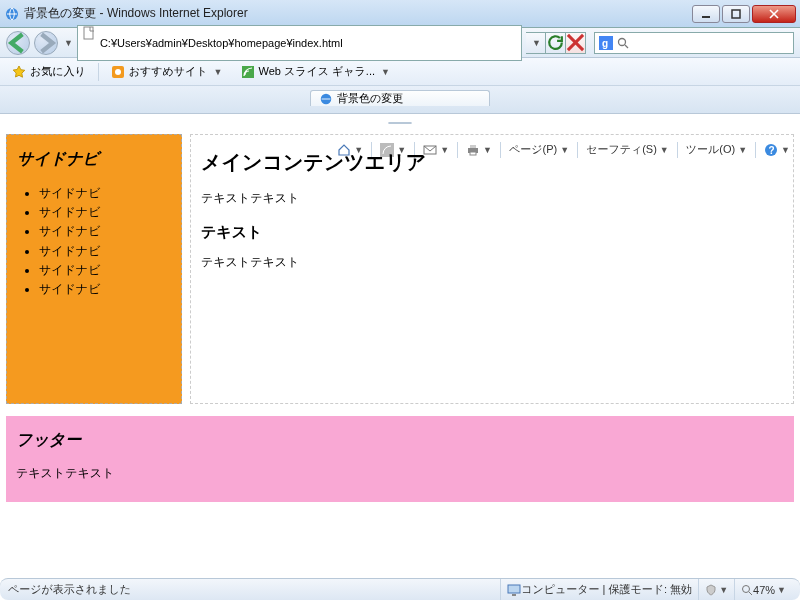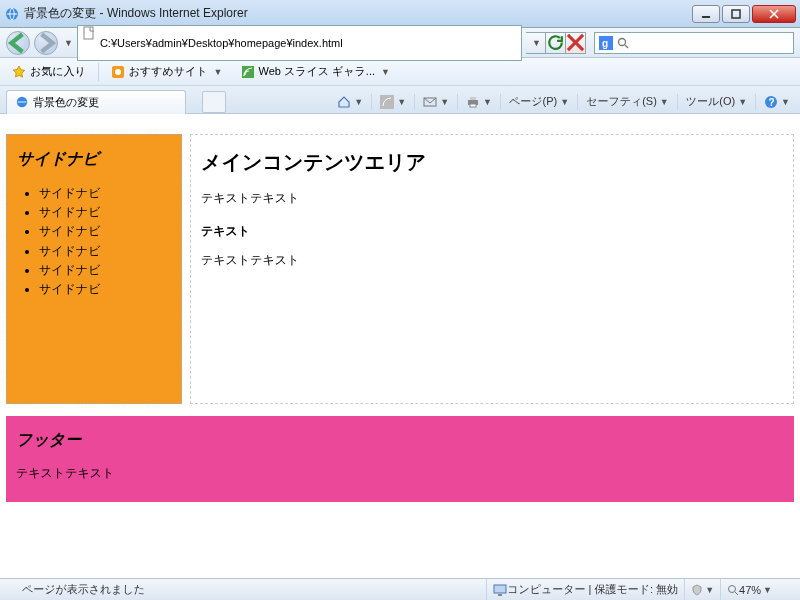--- a/index.html
+++ b/index.html
@@ -24,44 +24,44 @@
 .addrbtns .ab.red { background:linear-gradient(#fdf7f7,#f5e1e1); }
 .search { width:200px; height:22px; background:#fff; border:1px solid #8aa; display:flex; align-items:center; padding:0 4px; margin-left:4px; }
 .search input { border:0; flex:1; font-size:11px; outline:none; }
 .gico { width:14px;height:14px;margin-right:4px; }
 
 .favbar { height:28px; background: linear-gradient(#f5f9fe,#e4edf8); display:flex; align-items:center; padding:0 6px; gap:6px; border-bottom:1px solid #c7d5e4; font-size:11px; }
 .favbtn { display:flex; align-items:center; gap:4px; padding:2px 6px; }
 .sep { width:1px; height:18px; background:#c7d5e4; }
 .dd { font-size:9px; color:#555; margin-left:2px; }
 
-.tabbar { height:28px; background: linear-gradient(#e8f0f9,#d7e4f2); display:flex; align-items:center; padding:4px 6px 0 6px; gap:16px; border-bottom:1px solid #b8c8d8; }
+.tabbar { height:28px; background: linear-gradient(#e8f0f9,#d7e4f2); display:flex; align-items:center; padding:4px 6px 0 6px; gap:16px; border-bottom:1px solid #b8c8d8;flex-direction:column; }
 .tab { height:24px; background:linear-gradient(#fdfefe,#eef4fa); border:1px solid #b8c8d8; border-bottom:0; border-radius:3px 3px 0 0; display:flex; align-items:center; padding:0 8px; gap:4px; min-width:180px; font-size:11px; }
 .newtab { width:24px; height:22px; border:1px solid #b8c8d8; background:#eef4fa; border-radius:2px; }
 .cmdbar { margin-left:auto; display:flex; align-items:center; gap:2px; font-size:11px; color:#333; }
 .cmd { display:flex; align-items:center; gap:2px; padding:2px 4px; }
 .cmd .dd { margin-left:1px; }
 .vsep { width:1px; height:16px; background:#c7d5e4; margin:0 2px; }
 
 
 .viewport { height: calc(600px - 28px - 30px - 28px - 28px - 22px); overflow:auto; background:#fff; padding:6px; }
 .page-header { background:#cc0e0e; color:#000; padding:18px 10px 38px 10px; font-size:24px; font-weight:bold; font-style:italic; }
 .page-body { display:flex; margin-top:14px; gap:8px; }
 .sidebox { width:176px; background:#f59a1f; padding:14px 10px; border:1px dashed #aaa; min-height:270px; }
 .sidebox h2 { font-size:16px; font-weight:bold; font-style:italic; margin-bottom:14px; }
 .sidebox ul { list-style: disc; padding-left:22px; font-size:12px; line-height:1.6; }
 .mainbox { flex:1; border:1px dashed #ccc; padding:14px 10px; }
 .mainbox h2 { font-size:20px; font-weight:bold; margin-bottom:14px; }
 .mainbox p { font-size:12px; margin-bottom:16px; }
-.mainbox h3 { font-size:12px; font-weight:bold; margin-bottom:12px; }
-.footbox { background:#ec4899; padding:14px 10px 20px 10px; margin-top:12px; }
+.mainbox h3 { font-size:15px; font-weight:bold; margin-bottom:12px; }
+.footbox { background:#f9a8d4; padding:14px 10px 20px 10px; margin-top:12px; }
 .footbox h2 { font-size:16px; font-weight:bold; font-style:italic; margin-bottom:14px; }
 .footbox p { font-size:12px; }
 
-.statusbar { height:22px; background:linear-gradient(#f2f6fb,#dde7f3); border-top:1px solid #b8c8d8; display:flex; align-items:center; padding:0 22px; font-size:11px; color:#333; }
+.statusbar { height:22px; background:linear-gradient(#f2f6fb,#dde7f3); border-top:1px solid #b8c8d8; display:flex; align-items:center; padding:0 8px; font-size:11px; color:#333;border-radius:8px; }
 .statusbar .fill { flex:1; }
 .statusbar .cell { display:flex; align-items:center; padding:0 6px; border-left:1px solid #c7d5e4; height:100%; }
 
 svg { display:block; }
 </style>
 </head>
 <body>
 
 <div class="titlebar">
   <span class="ico">

